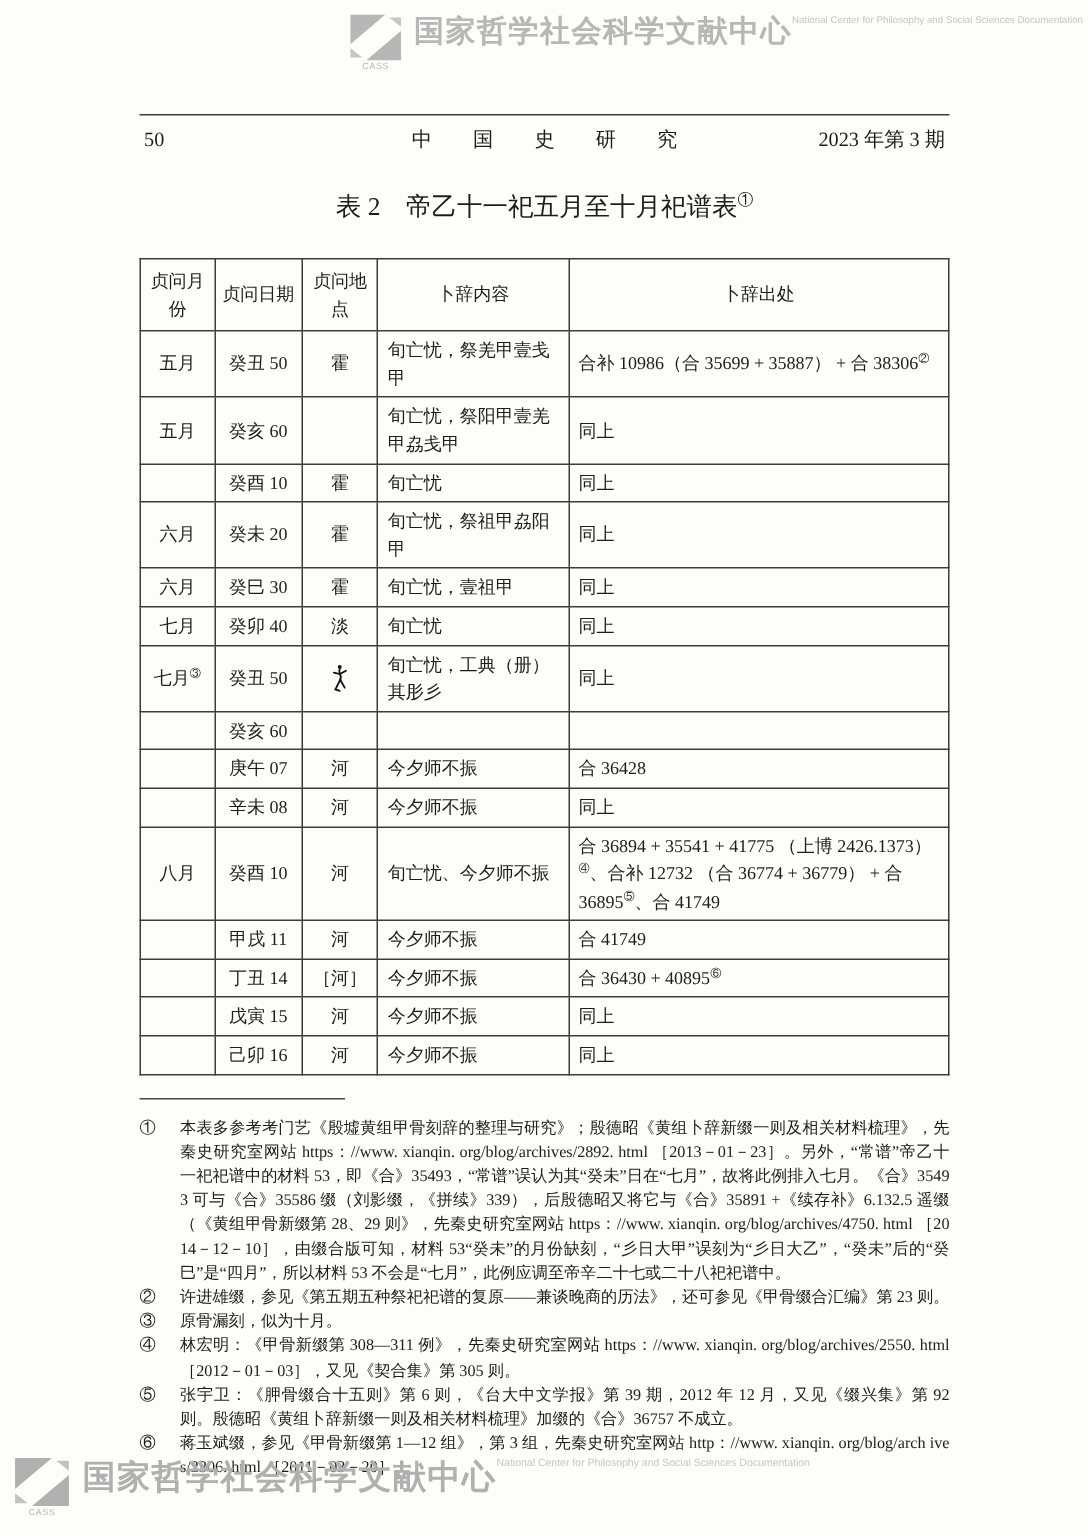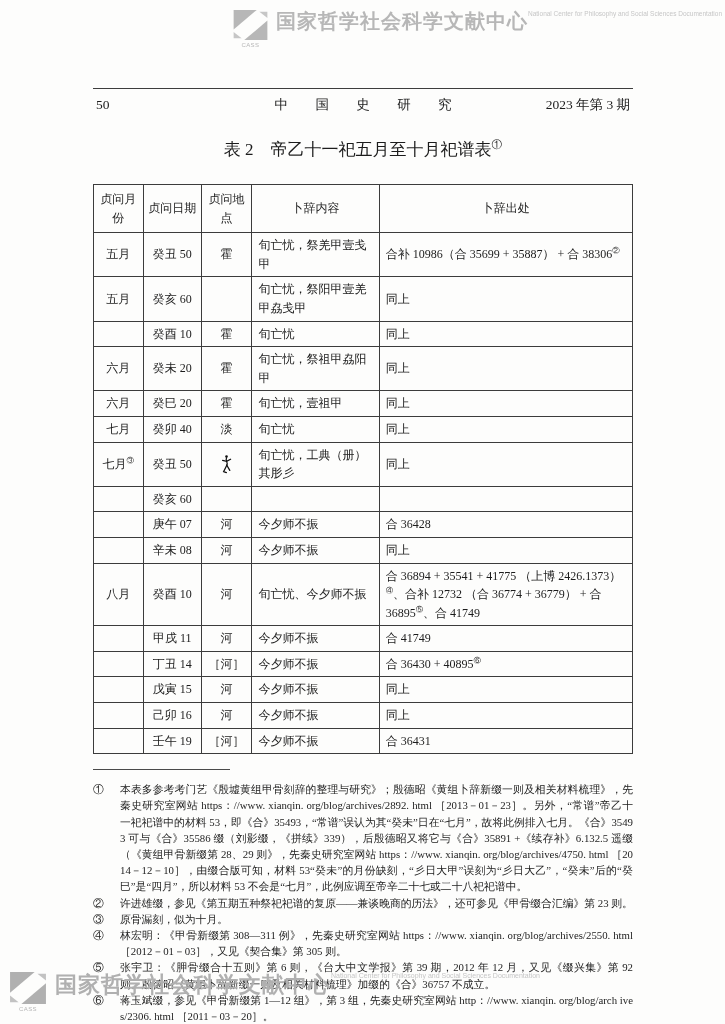--- a/index.html
+++ b/index.html
@@ -13,21 +13,21 @@
   .brand-top{top:9px;right:3px;}
   .brand-bottom{bottom:12px;left:8px;}
   .icon-stack{display:flex;flex-direction:column;align-items:center;gap:1px;}
   .brand-abbr{font-size:6px;line-height:6px;color:#b6b6b6;font-family:"Liberation Sans",sans-serif;letter-spacing:.4px;}
   .brand-texts{display:flex;flex-direction:row;}
   .brand-cn{font-family:"Liberation Sans","DejaVu Sans",sans-serif;font-weight:bold;color:#b7b7b7;font-size:20px;line-height:24px;letter-spacing:1px;white-space:nowrap;}
   .brand-en{font-family:"Liberation Sans","DejaVu Sans",sans-serif;color:#c6c6c6;font-size:6.5px;line-height:9px;white-space:nowrap;}
   .brand-bottom .brand-cn{font-size:22px;line-height:27px;color:#b0b0b0;}
   .brand-bottom .brand-en{font-size:7px;}
   
-  .content{position:absolute;left:93px;top:88px;width:540px;}
+  .content{position:absolute;left:93px;top:76px;width:540px;}
   .header-rule{border-top:1.5px solid #3d3d3d;height:0;}
   .header-row{position:relative;display:flex;justify-content:space-between;align-items:baseline;font-size:13.5px;padding:7px 3px 0 3px;}
   .journal{position:absolute;left:50%;transform:translateX(-50%);letter-spacing:12px;padding-left:12px;white-space:nowrap;}
   .table-title{text-align:center;font-weight:normal;font-size:17px;margin-top:24px;}
   table{width:100%;border-collapse:collapse;margin-top:23px;font-size:12px;table-layout:fixed;}
   th,td{border:1px solid #3c3c3c;padding:3px 6px;line-height:1.55;height:17px;overflow:hidden;}
   th{font-weight:normal;padding:5px 1px;text-align:center;}
   td.c{text-align:center;}
   td.l{text-align:left;}
   sup{font-size:.62em;line-height:0;vertical-align:super;}
@@ -109,21 +109,21 @@
         </tr>
         <tr>
           <td class="c">六月</td>
           <td class="c">癸未 20</td>
           <td class="c">霍</td>
           <td class="l">旬亡忧，祭祖甲劦阳甲</td>
           <td class="l">同上</td>
         </tr>
         <tr>
           <td class="c">六月</td>
-          <td class="c">癸巳 20</td>
+          <td class="c">癸巳 30</td>
           <td class="c">霍</td>
           <td class="l">旬亡忧，壹祖甲</td>
           <td class="l">同上</td>
         </tr>
         <tr>
           <td class="c">七月</td>
           <td class="c">癸卯 40</td>
           <td class="c">淡</td>
           <td class="l">旬亡忧</td>
           <td class="l">同上</td>
@@ -192,27 +192,20 @@
           <td class="l">今夕师不振</td>
           <td class="l">同上</td>
         </tr>
         <tr>
           <td class="c"></td>
           <td class="c">己卯 16</td>
           <td class="c">河</td>
           <td class="l">今夕师不振</td>
           <td class="l">同上</td>
         </tr>
-        <tr>
-          <td class="c"></td>
-          <td class="c">壬午 19</td>
-          <td class="c">［河］</td>
-          <td class="l">今夕师不振</td>
-          <td class="l">合 36431</td>
-        </tr>
       </tbody>
   </table>
 
   <div class="fn-sep"></div>
 
   <div class="footnotes" id="footnotes">
       <div class="fn">
         <span class="fn-num">①</span>
         <div class="fn-text">本表多参考考门艺《殷墟黄组甲骨刻辞的整理与研究》；殷德昭《黄组卜辞新缀一则及相关材料梳理》，先秦史研究室网站 https：//www. xianqin. org/blog/archives/2892. html ［2013－01－23］。另外，“常谱”帝乙十一祀祀谱中的材料 53，即《合》35493，“常谱”误认为其“癸未”日在“七月”，故将此例排入七月。《合》35493 可与《合》35586 缀（刘影缀，《拼续》339），后殷德昭又将它与《合》35891 +《续存补》6.132.5 遥缀（《黄组甲骨新缀第 28、29 则》，先秦史研究室网站 https：//www. xianqin. org/blog/archives/4750. html ［2014－12－10］，由缀合版可知，材料 53“癸未”的月份缺刻，“彡日大甲”误刻为“彡日大乙”，“癸未”后的“癸巳”是“四月”，所以材料 53 不会是“七月”，此例应调至帝辛二十七或二十八祀祀谱中。</div>
       </div>

